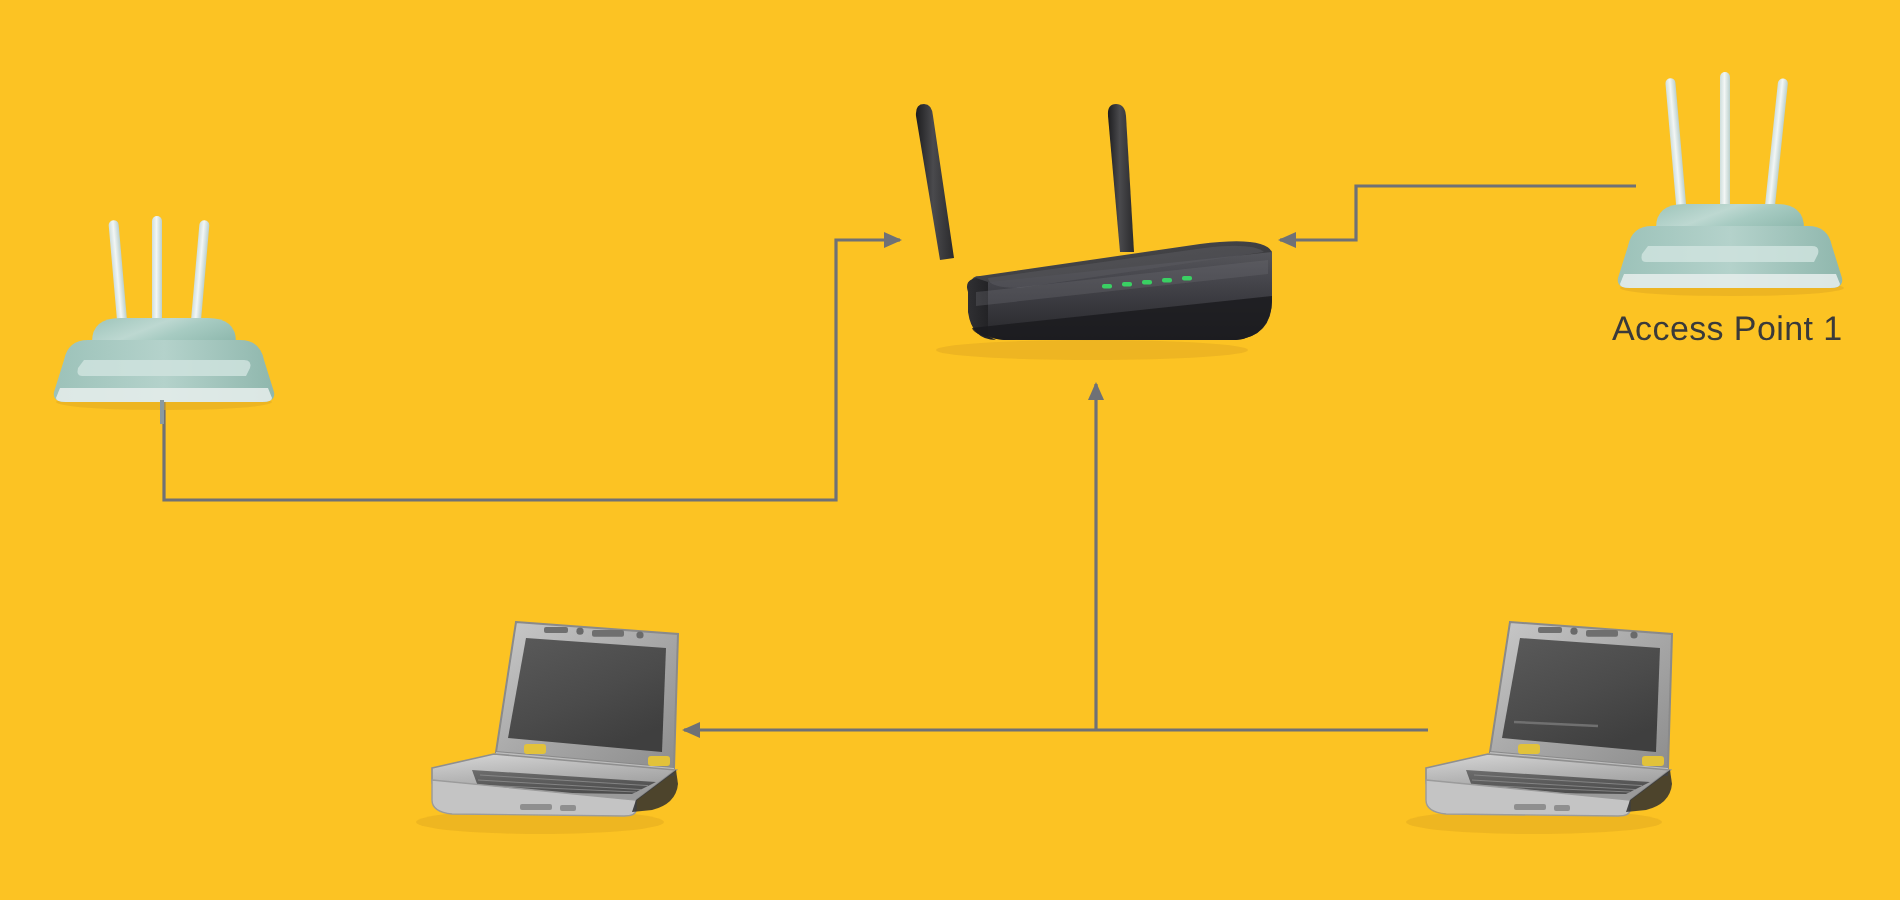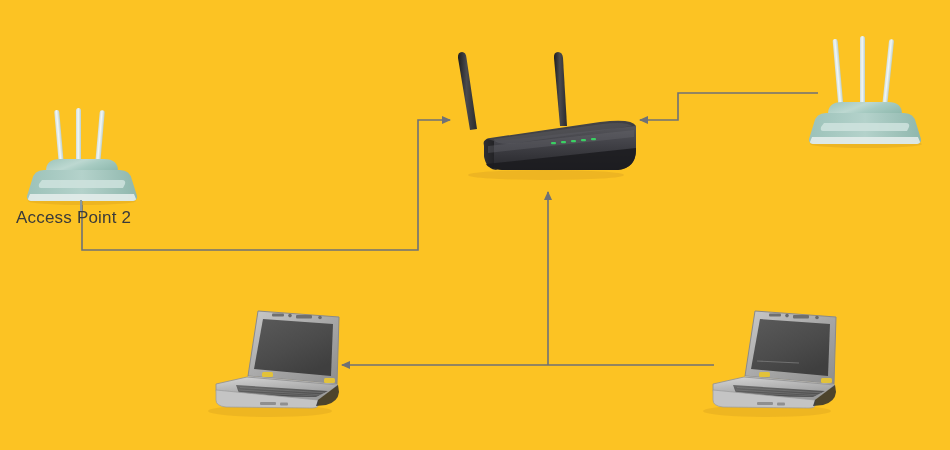--- a/index.html
+++ b/index.html
@@ -87,21 +87,20 @@
 
       <path d="M26,62 L102,62 Q112,62 114,72 L119,88 Q120,93 113,93 L15,93 Q8,93 9,88 L14,72 Q16,62 26,62 Z" fill="url(#apBody2)"></path>
 
       <path d="M24,72 L104,72 Q108,72 107,76 L105,80 L23,80 Q20,80 21,76 Z" fill="#cfe3de" opacity="0.85"></path>
 
       <path d="M12,86 L116,86 L118,91 Q118,93 113,93 L15,93 Q10,93 10,91 Z" fill="#e3ecea" opacity="0.9"></path>
 
       <rect x="62" y="92" width="2" height="12" fill="#8a9aa0"></rect>
     </svg>
   </div>
-  <div class="label" style="left: 16px; top: 208px; color: rgb(58, 58, 58);">Access Point 2</div>
 
   <div class="node" style="left:450px; top:42px;">
     <svg width="200" height="150" viewBox="0 0 200 150">
       <defs>
         <linearGradient id="rtAnt" x1="0" y1="0" x2="1" y2="0">
           <stop offset="0" stop-color="#1d1d1f"></stop>
           <stop offset="0.45" stop-color="#4a4a4d"></stop>
           <stop offset="1" stop-color="#2a2a2c"></stop>
         </linearGradient>
         <linearGradient id="rtTop" x1="0.1" y1="0" x2="0.9" y2="1">
@@ -176,20 +175,21 @@
 
       <path d="M22,82 Q22,70 36,70 L82,70 Q96,70 96,82 L96,87 L22,87 Z" fill="url(#apTop1)"></path>
 
       <path d="M20,81 L98,81 Q108,81 110,91 L115,107 Q116,112 109,112 L9,112 Q2,112 3,107 L8,91 Q10,81 20,81 Z" fill="url(#apBody1)"></path>
 
       <path d="M18,91 L100,91 Q104,91 103,95 L101,99 L17,99 Q14,99 15,95 Z" fill="#cfe3de" opacity="0.85"></path>
 
       <path d="M6,105 L112,105 L114,110 Q114,112 109,112 L9,112 Q4,112 4,110 Z" fill="#e3ecea" opacity="0.9"></path>
     </svg>
   </div>
+  <div class="label" style="left: 806px; top: 155px; color: rgb(58, 58, 58);">Access Point 1</div>
 
   <div class="node" style="left:200px; top:306px;">
     <svg width="150" height="115" viewBox="0 0 150 115">
       <defs>
         <linearGradient id="lpLidL" x1="0" y1="0" x2="1" y2="1">
           <stop offset="0" stop-color="#c9c9c9"></stop>
           <stop offset="0.5" stop-color="#a8a8a8"></stop>
           <stop offset="1" stop-color="#8d8d8d"></stop>
         </linearGradient>
         <linearGradient id="lpScrL" x1="0" y1="0" x2="0.6" y2="1">

